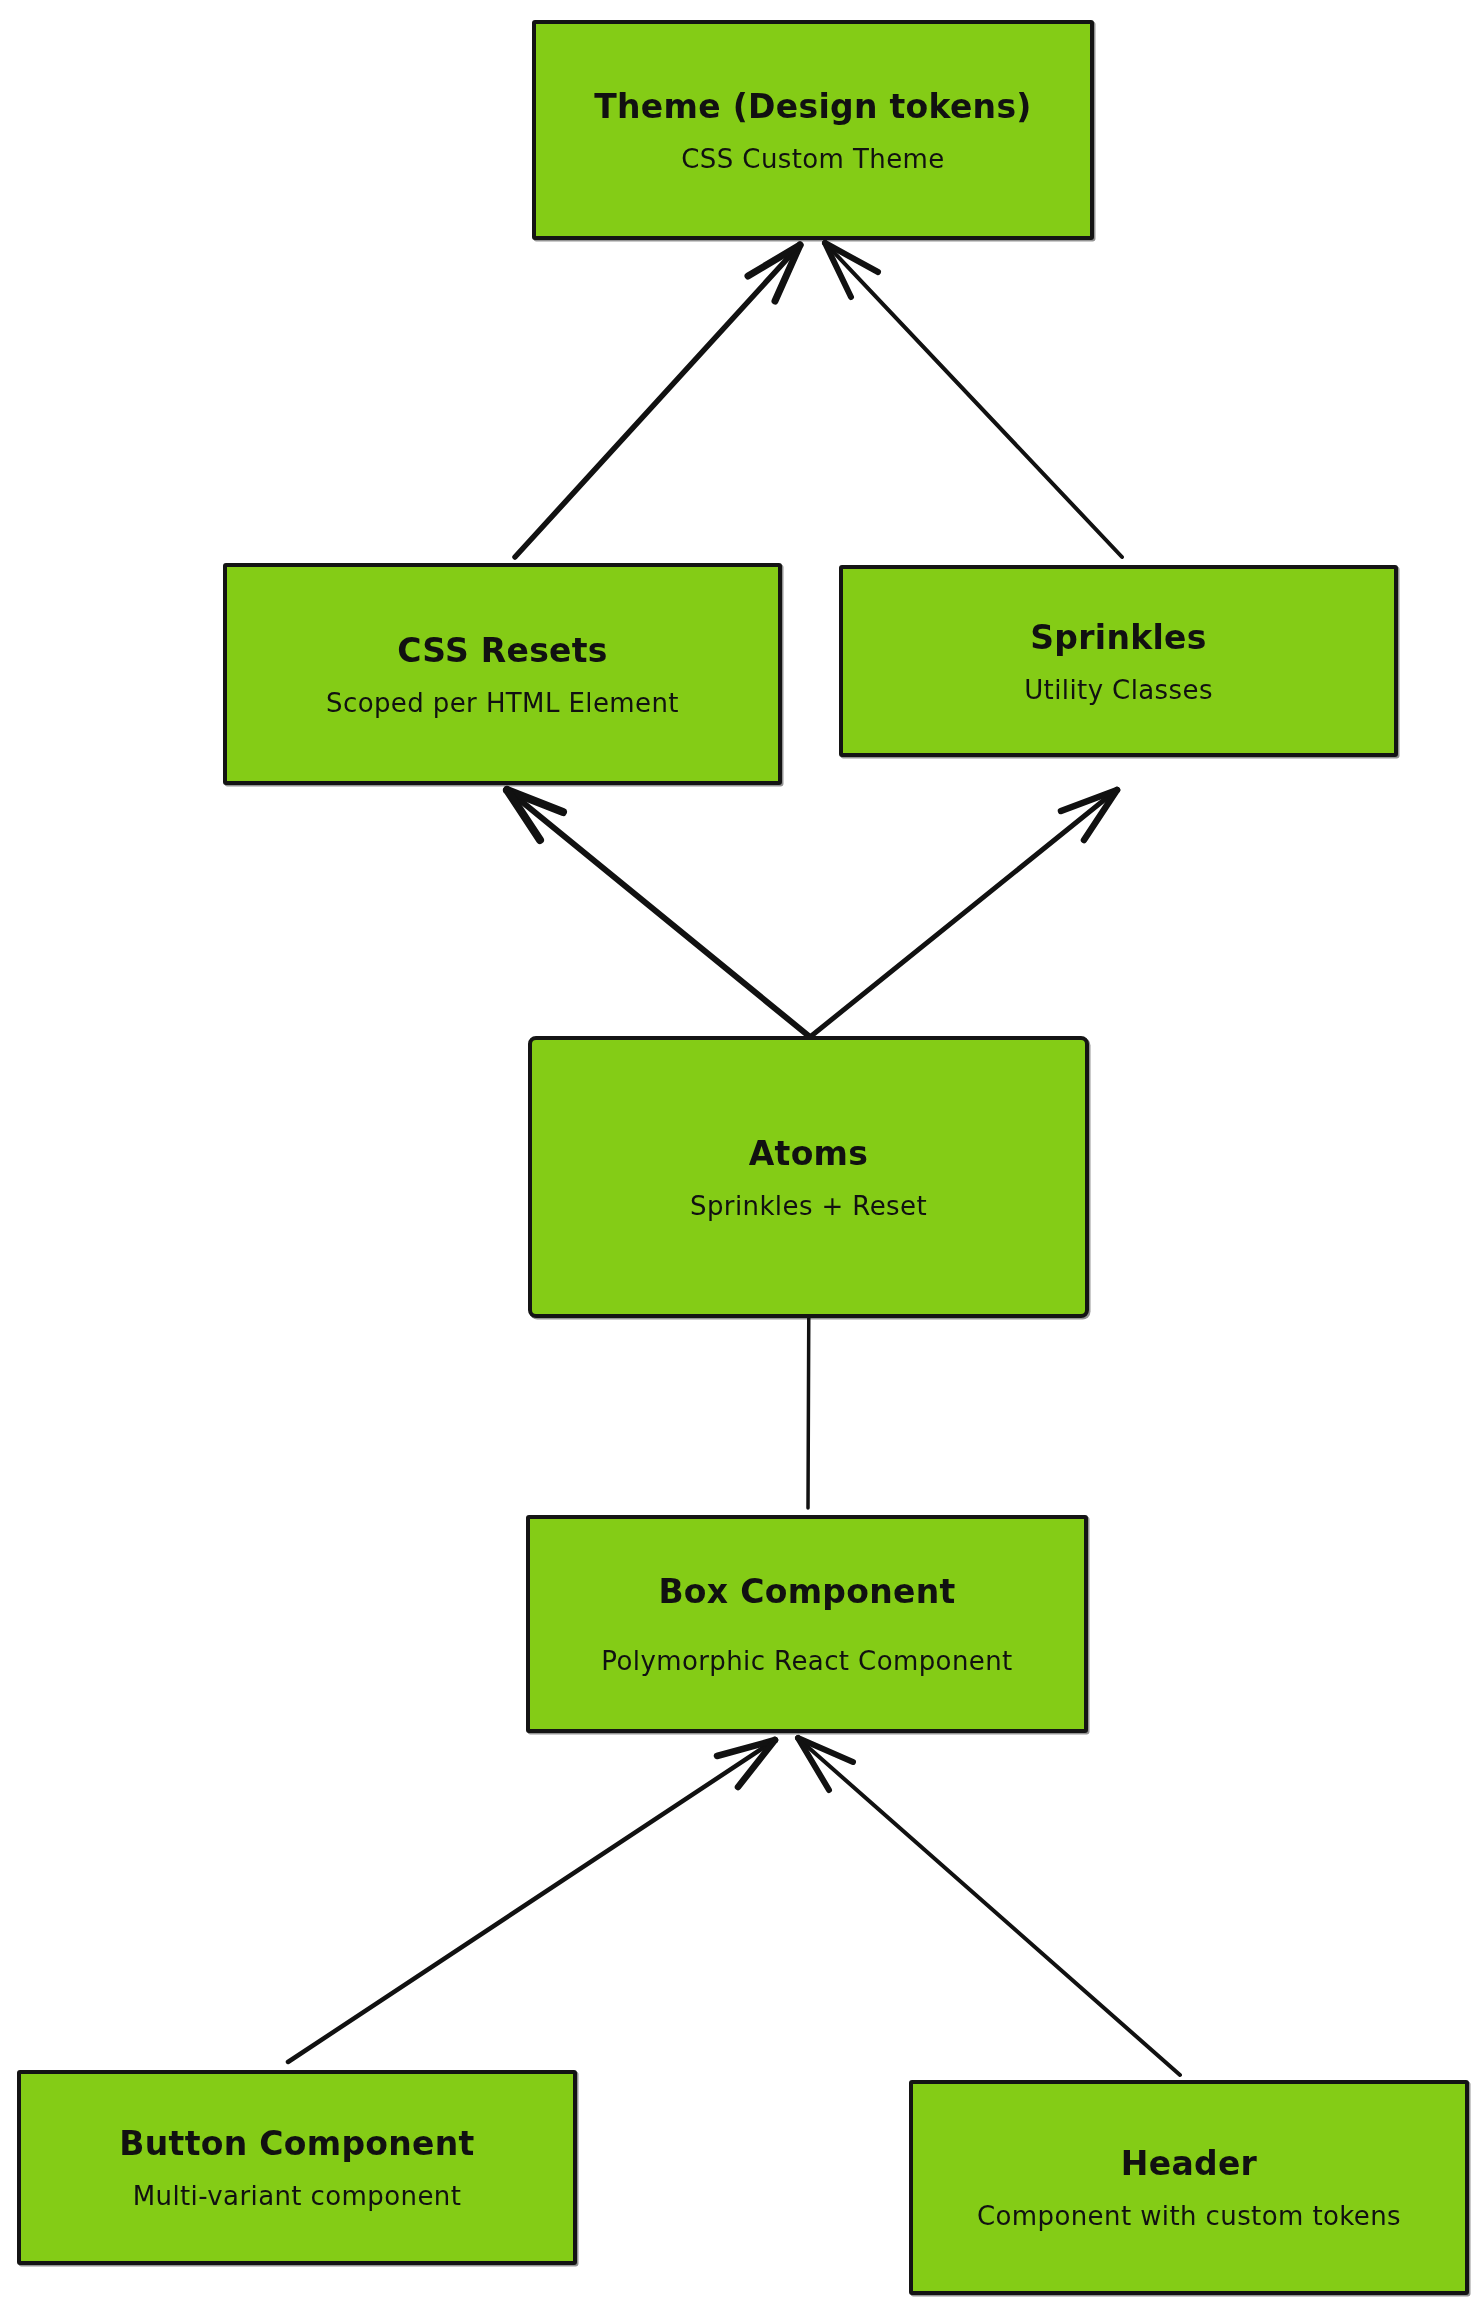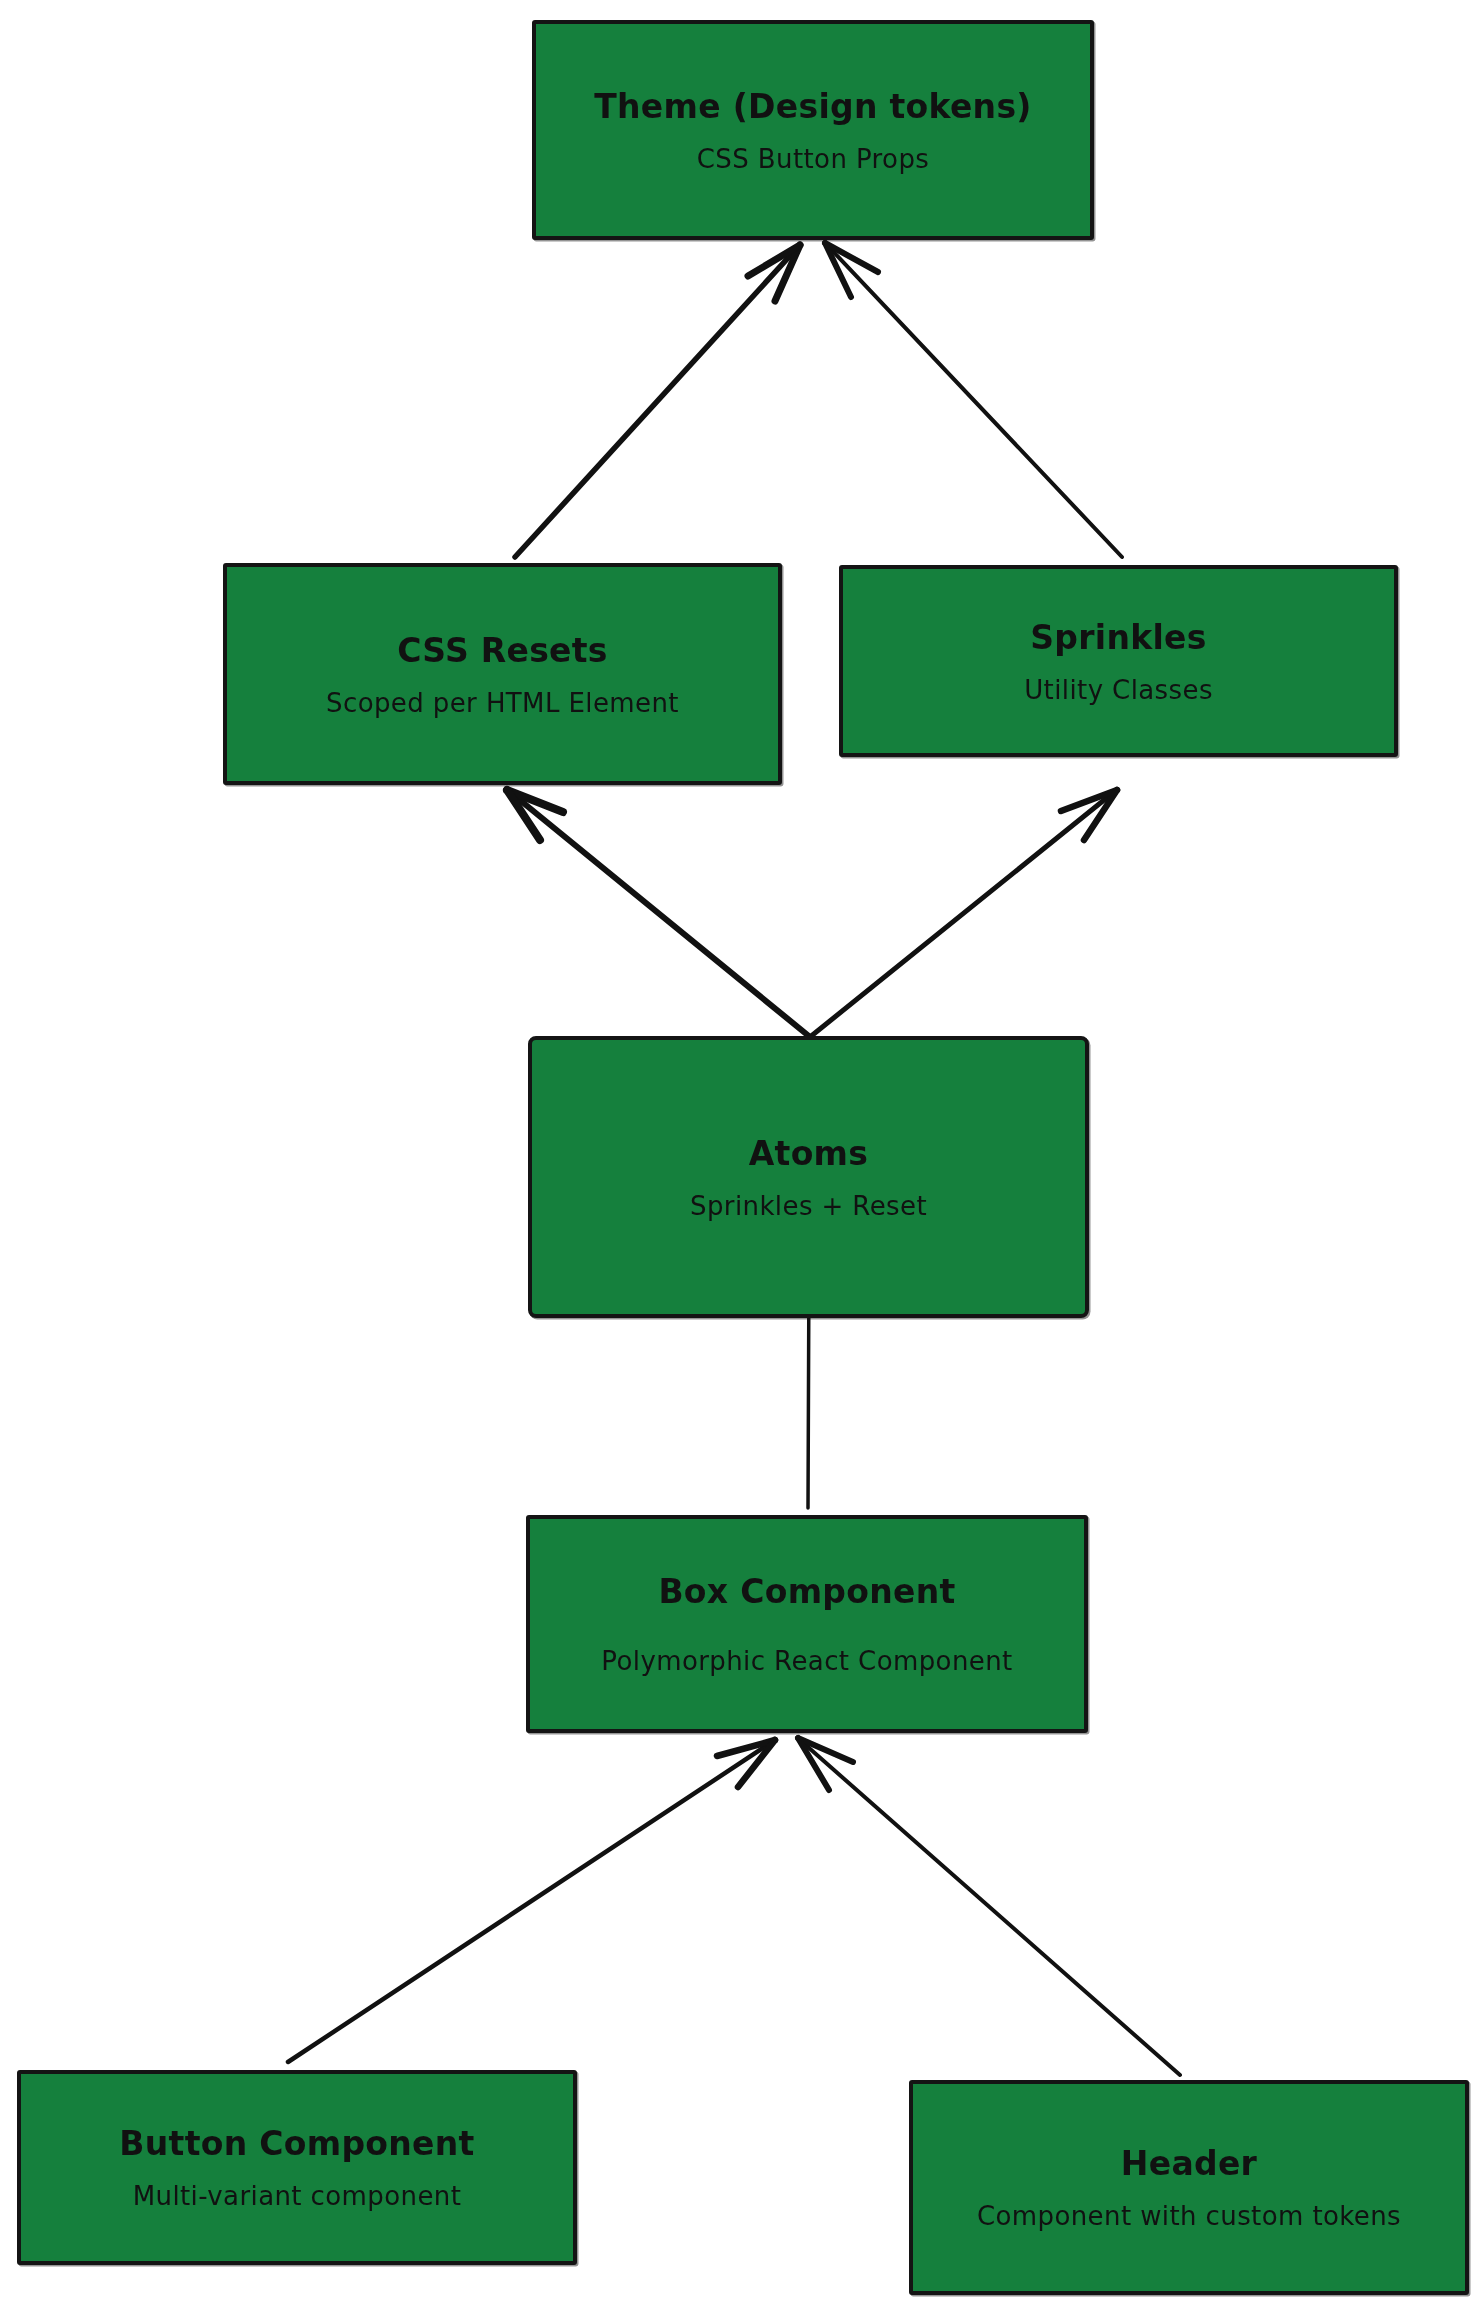--- a/index.html
+++ b/index.html
@@ -24,21 +24,21 @@
     height: 2318px;
     pointer-events: none;
   }
   svg.edges line {
     stroke: #111111;
     stroke-linecap: round;
   }
   .node {
     position: absolute;
     box-sizing: border-box;
-    background: #15803d;
+    background: #84cc16;
     border: 4px solid #141414;
     border-radius: 3px;
     box-shadow: 1.5px 1.5px 0 0 rgba(17,17,17,0.45);
     display: flex;
     flex-direction: column;
     align-items: center;
     justify-content: center;
     gap: 18px;
     text-align: center;
     padding: 0 14px;
@@ -109,21 +109,21 @@
 
     <g>
       <line x1="1180" y1="2075" x2="800" y2="1740" stroke-width="4"></line>
       <line x1="798" y1="1738" x2="853" y2="1762" stroke-width="6"></line>
       <line x1="798" y1="1738" x2="829" y2="1790" stroke-width="6"></line>
     </g>
   </svg>
 
   <div class="node" id="node-theme">
     <div class="node-title">Theme (Design tokens)</div>
-    <div class="node-subtitle">CSS Button Props</div>
+    <div class="node-subtitle">CSS Custom Theme</div>
   </div>
 
   <div class="node" id="node-css-resets">
     <div class="node-title">CSS Resets</div>
     <div class="node-subtitle">Scoped per HTML Element</div>
   </div>
 
   <div class="node" id="node-sprinkles">
     <div class="node-title">Sprinkles</div>
     <div class="node-subtitle">Utility Classes</div>

